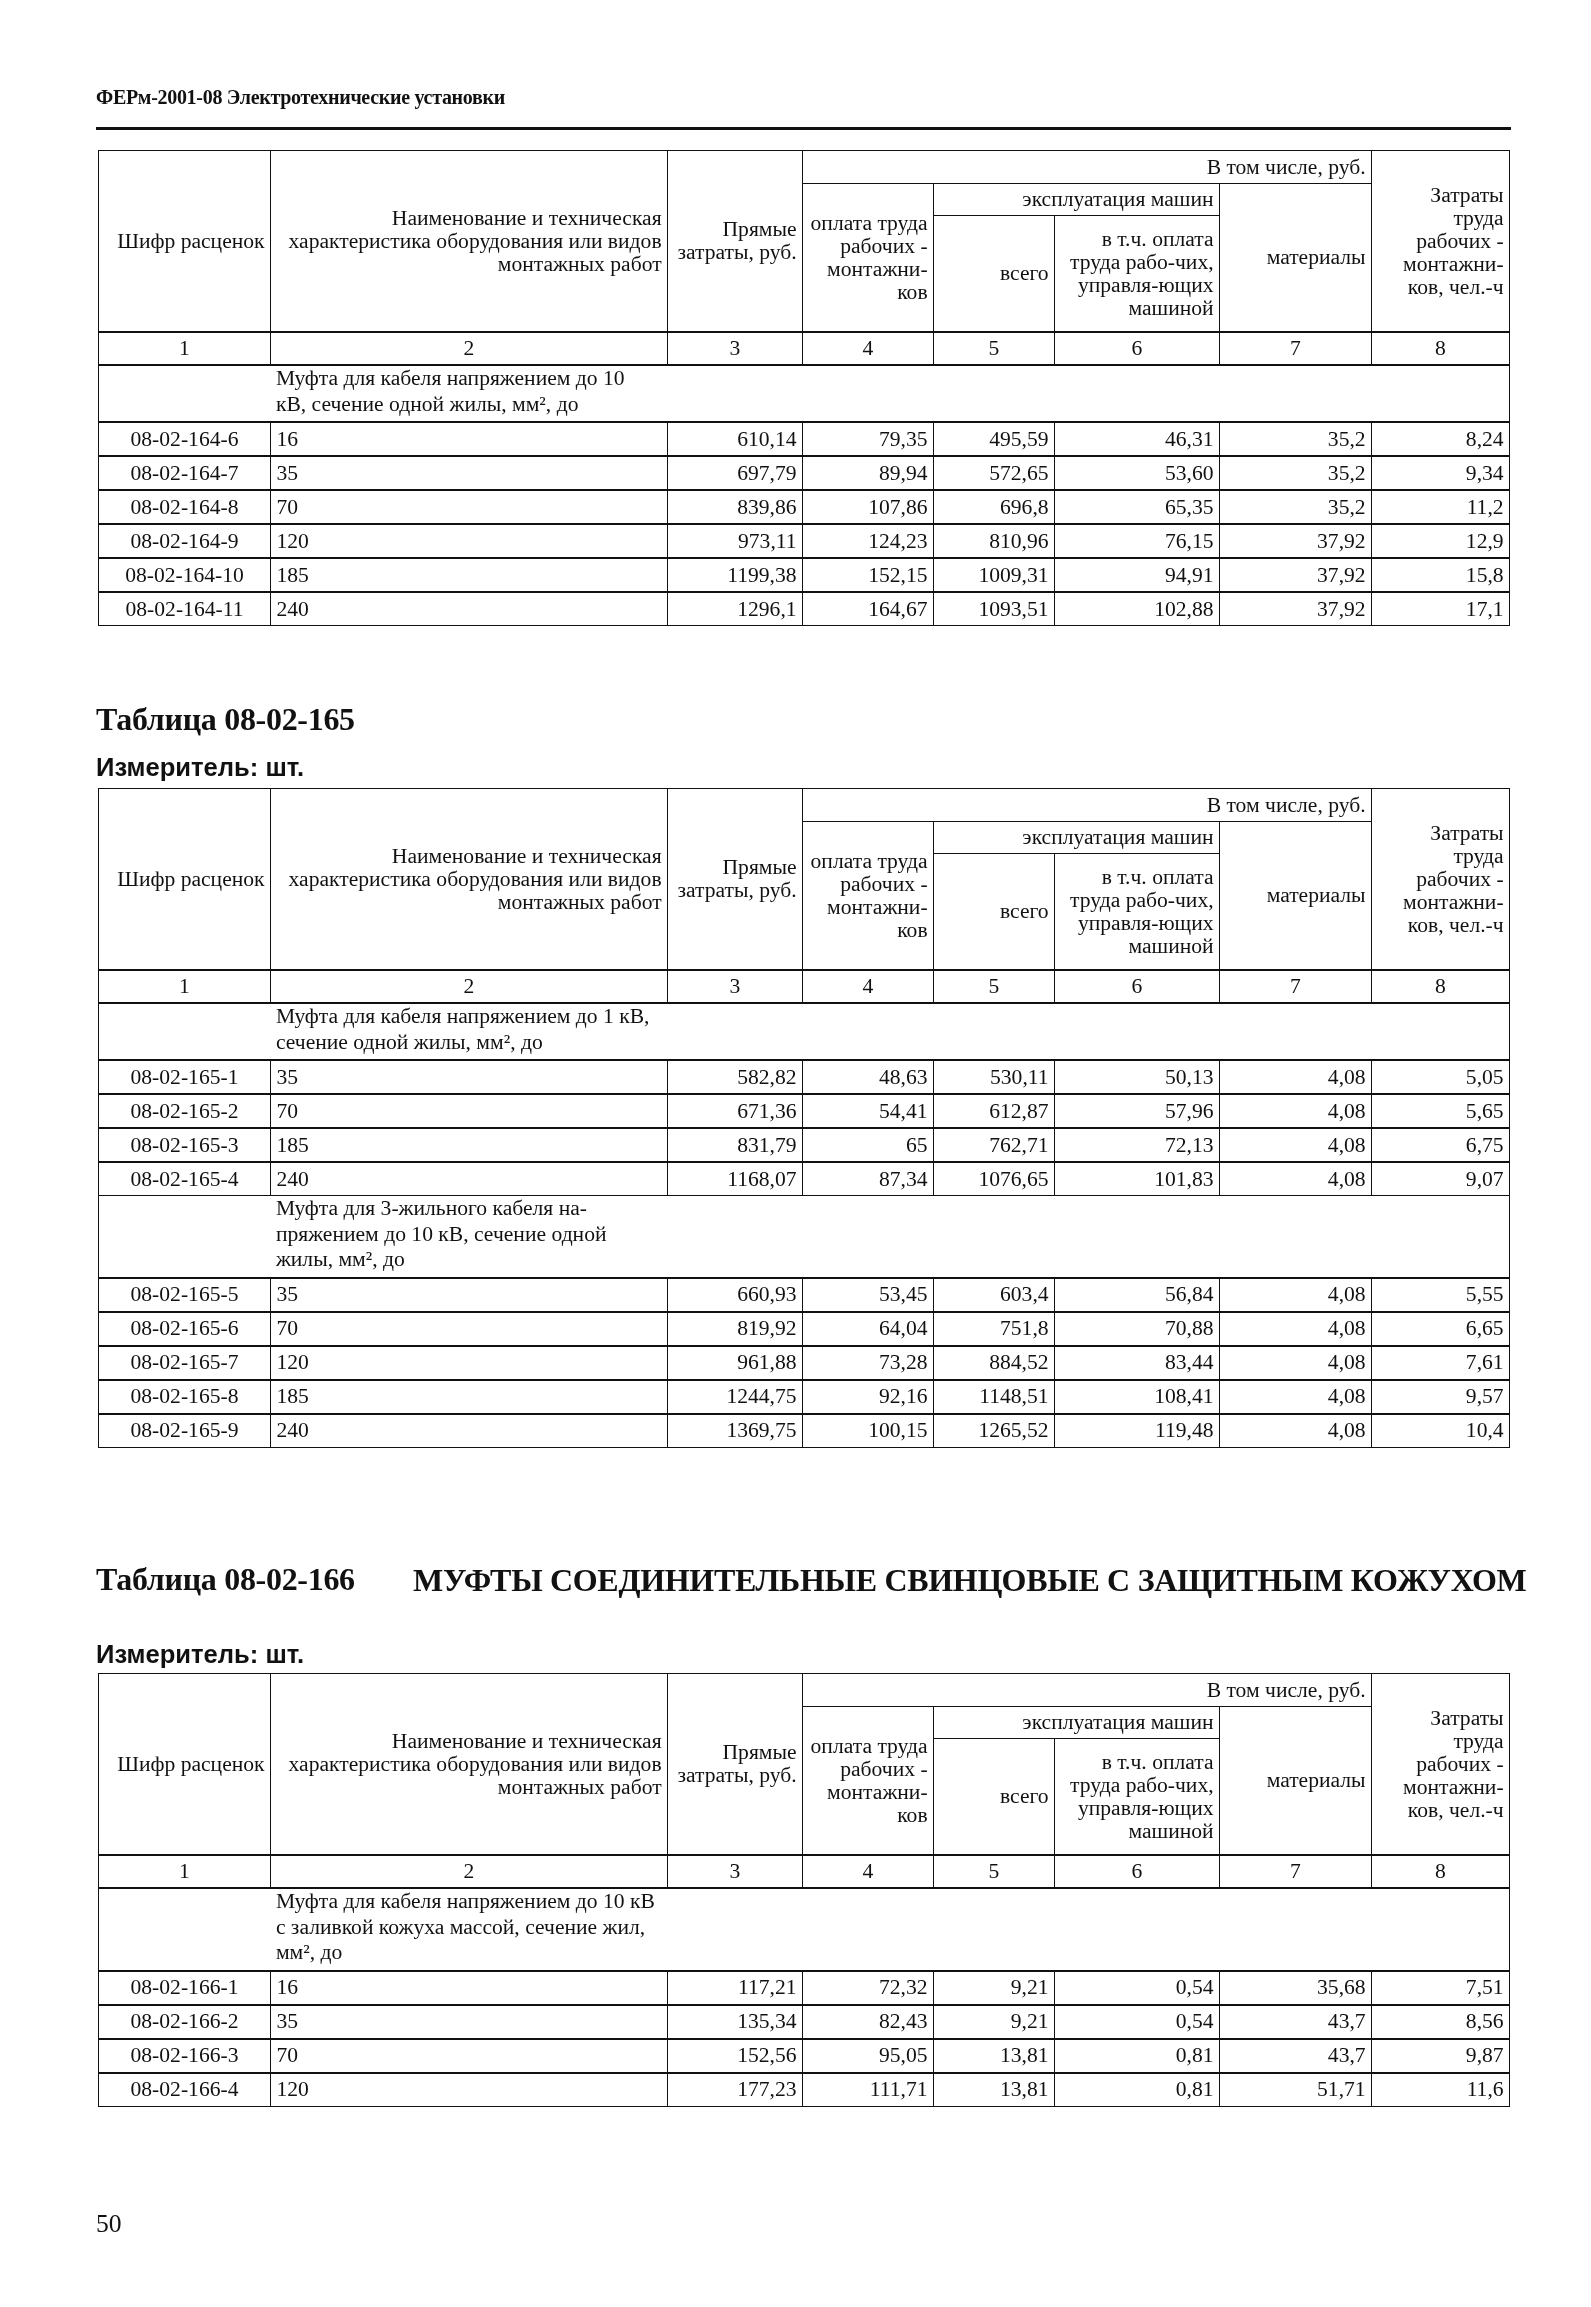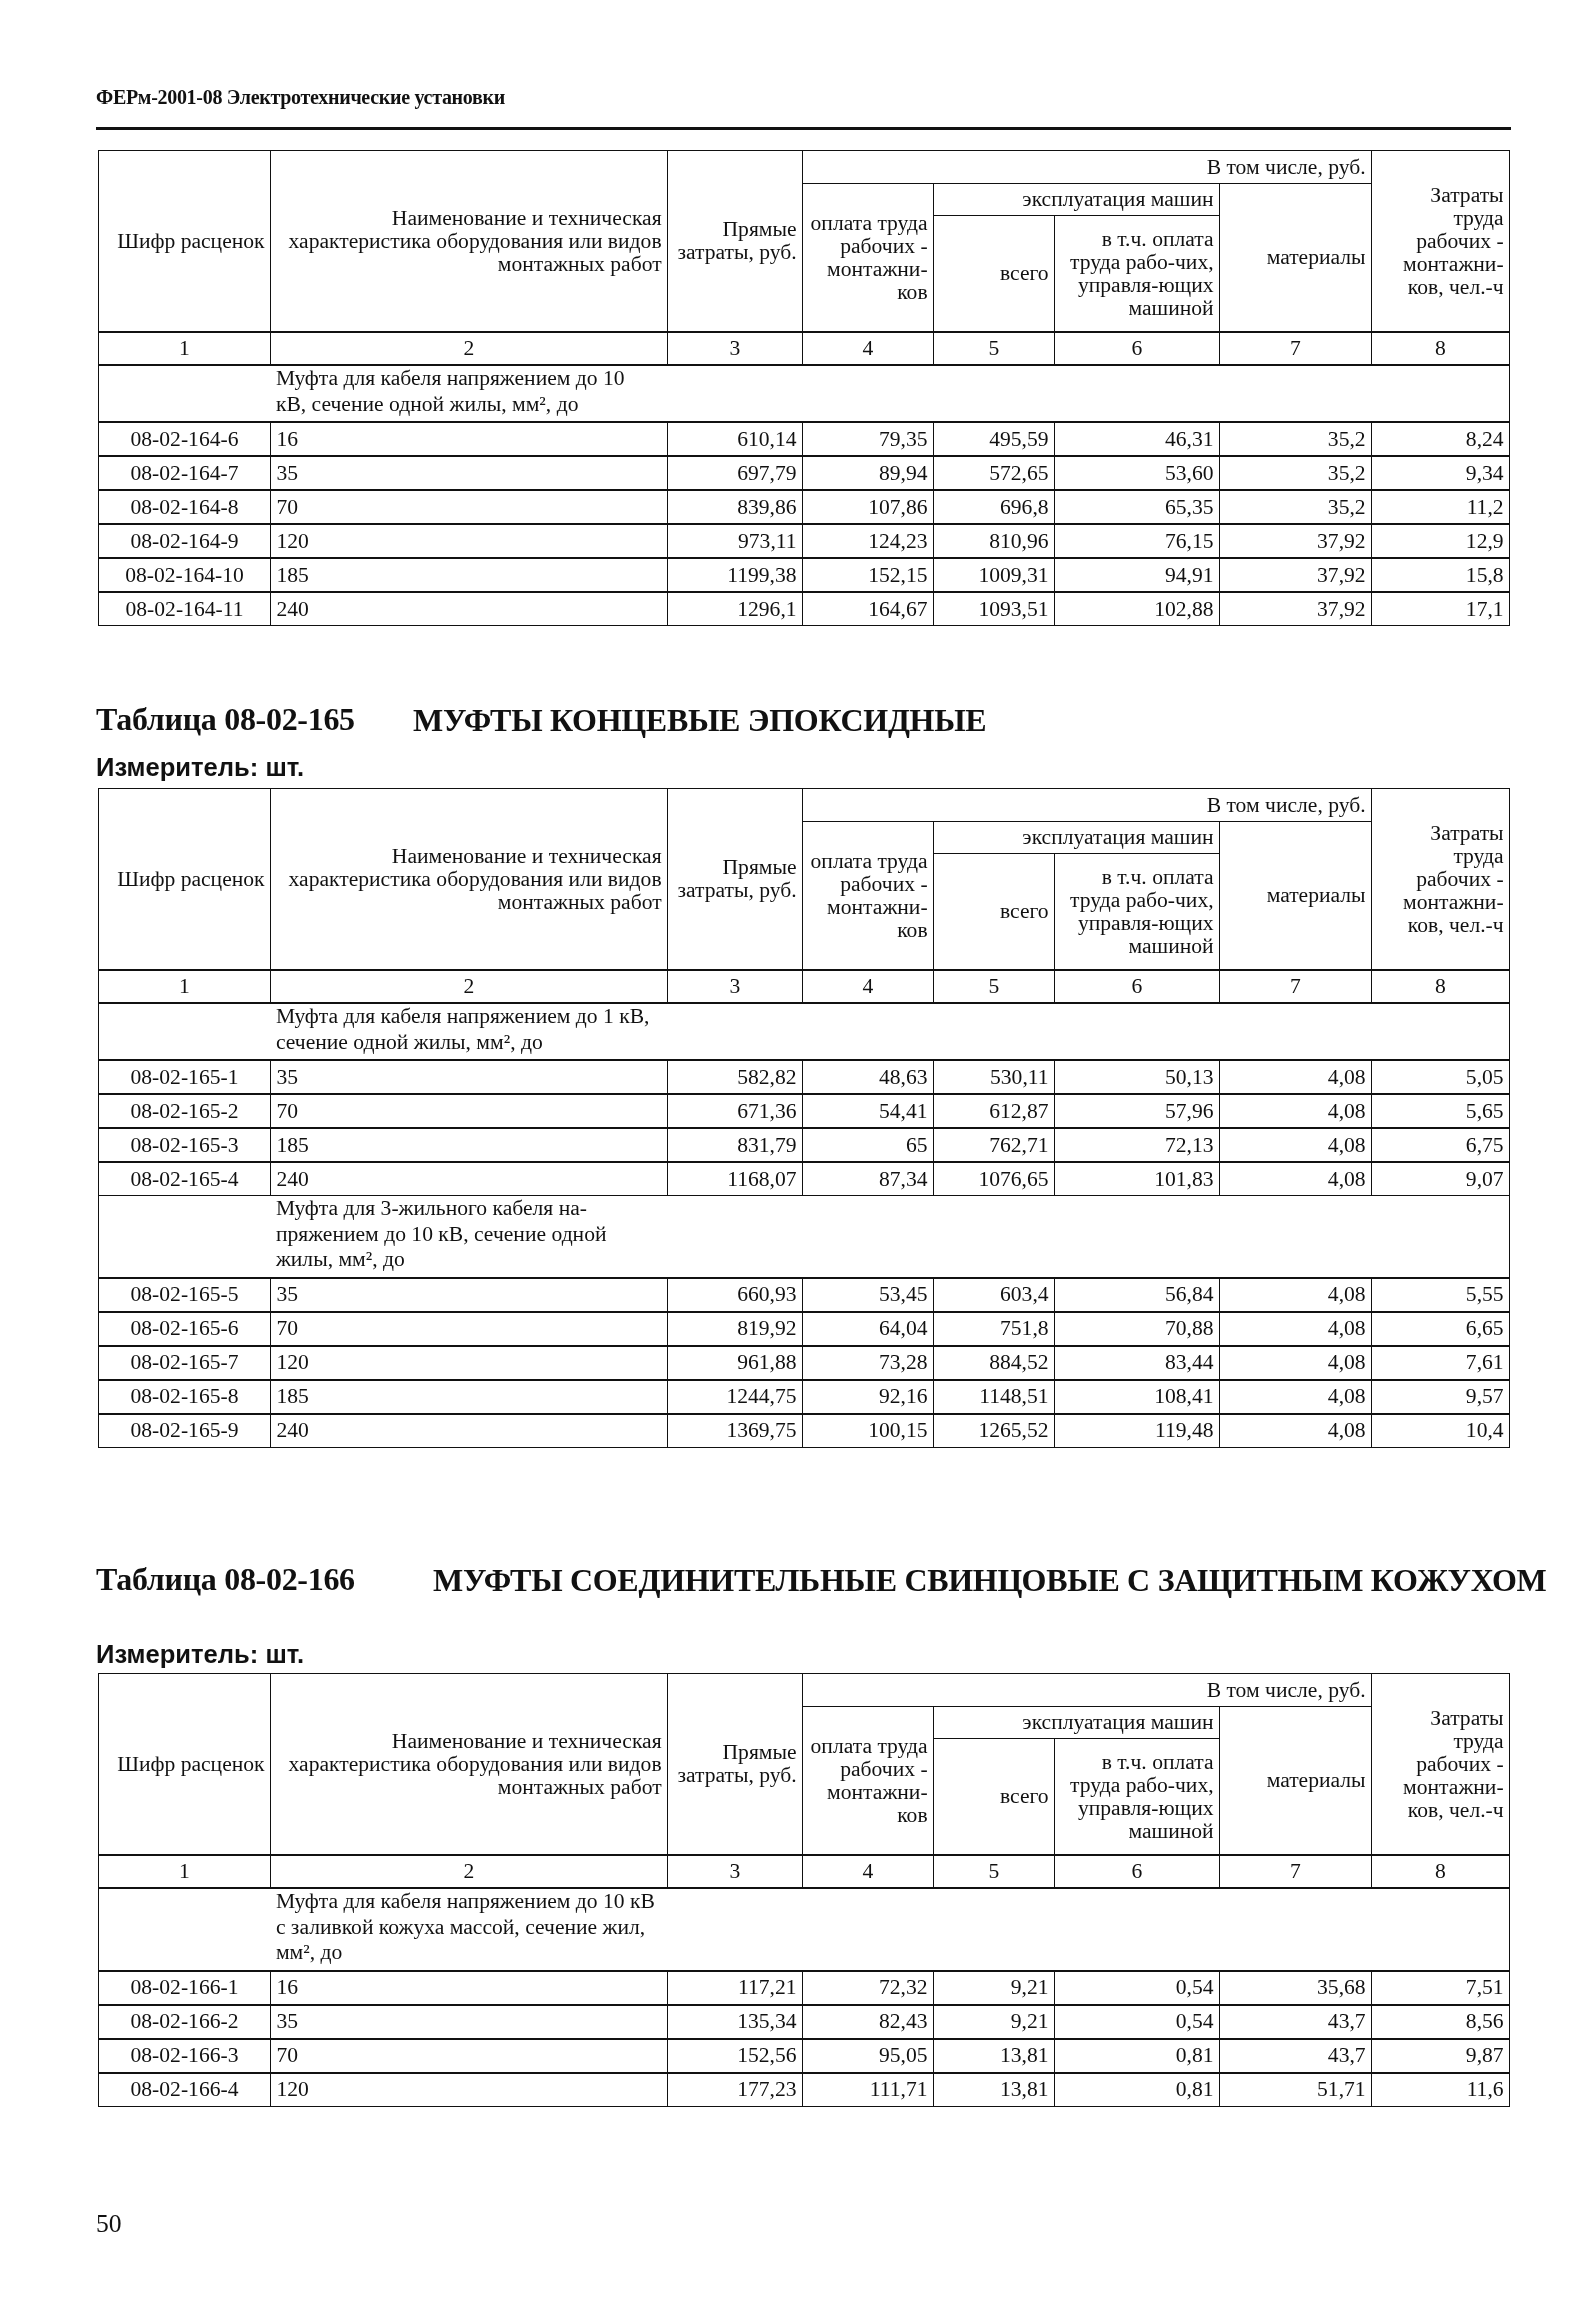--- a/index.html
+++ b/index.html
@@ -153,21 +153,20 @@
         <td class="num">1093,51</td>
         <td class="num">102,88</td>
         <td class="num">37,92</td>
         <td class="num">17,1</td>
       </tr>
     </tbody>
   </table>
 
 <div class="section-title" style="top:701px;">
   <span class="num">Таблица 08-02-165</span>
-  <span class="name">МУФТЫ КОНЦЕВЫЕ ЭПОКСИДНЫЕ</span>
 </div>
 <div class="measure" style="top:753px;">Измеритель: шт.</div>
 <table class="rates" id="tbl-t165" style="top:788px;">
     <colgroup>
       <col style="width: 172px;">
       <col style="width: 397px;">
       <col style="width: 135px;">
       <col style="width: 131px;">
       <col style="width: 121px;">
       <col style="width: 165px;">
@@ -301,21 +300,21 @@
         <td class="num">1369,75</td>
         <td class="num">100,15</td>
         <td class="num">1265,52</td>
         <td class="num">119,48</td>
         <td class="num">4,08</td>
         <td class="num">10,4</td>
       </tr>
     </tbody>
   </table>
 
-<div class="section-title" style="top:1561px;gap:20px;">
+<div class="section-title" style="top:1561px;">
   <span class="num">Таблица 08-02-166</span>
   <span class="name">МУФТЫ СОЕДИНИТЕЛЬНЫЕ СВИНЦОВЫЕ С ЗАЩИТНЫМ КОЖУХОМ</span>
 </div>
 <div class="measure" style="top:1640px;">Измеритель: шт.</div>
 <table class="rates" id="tbl-t166" style="top:1673px;">
     <colgroup>
       <col style="width: 172px;">
       <col style="width: 397px;">
       <col style="width: 135px;">
       <col style="width: 131px;">

